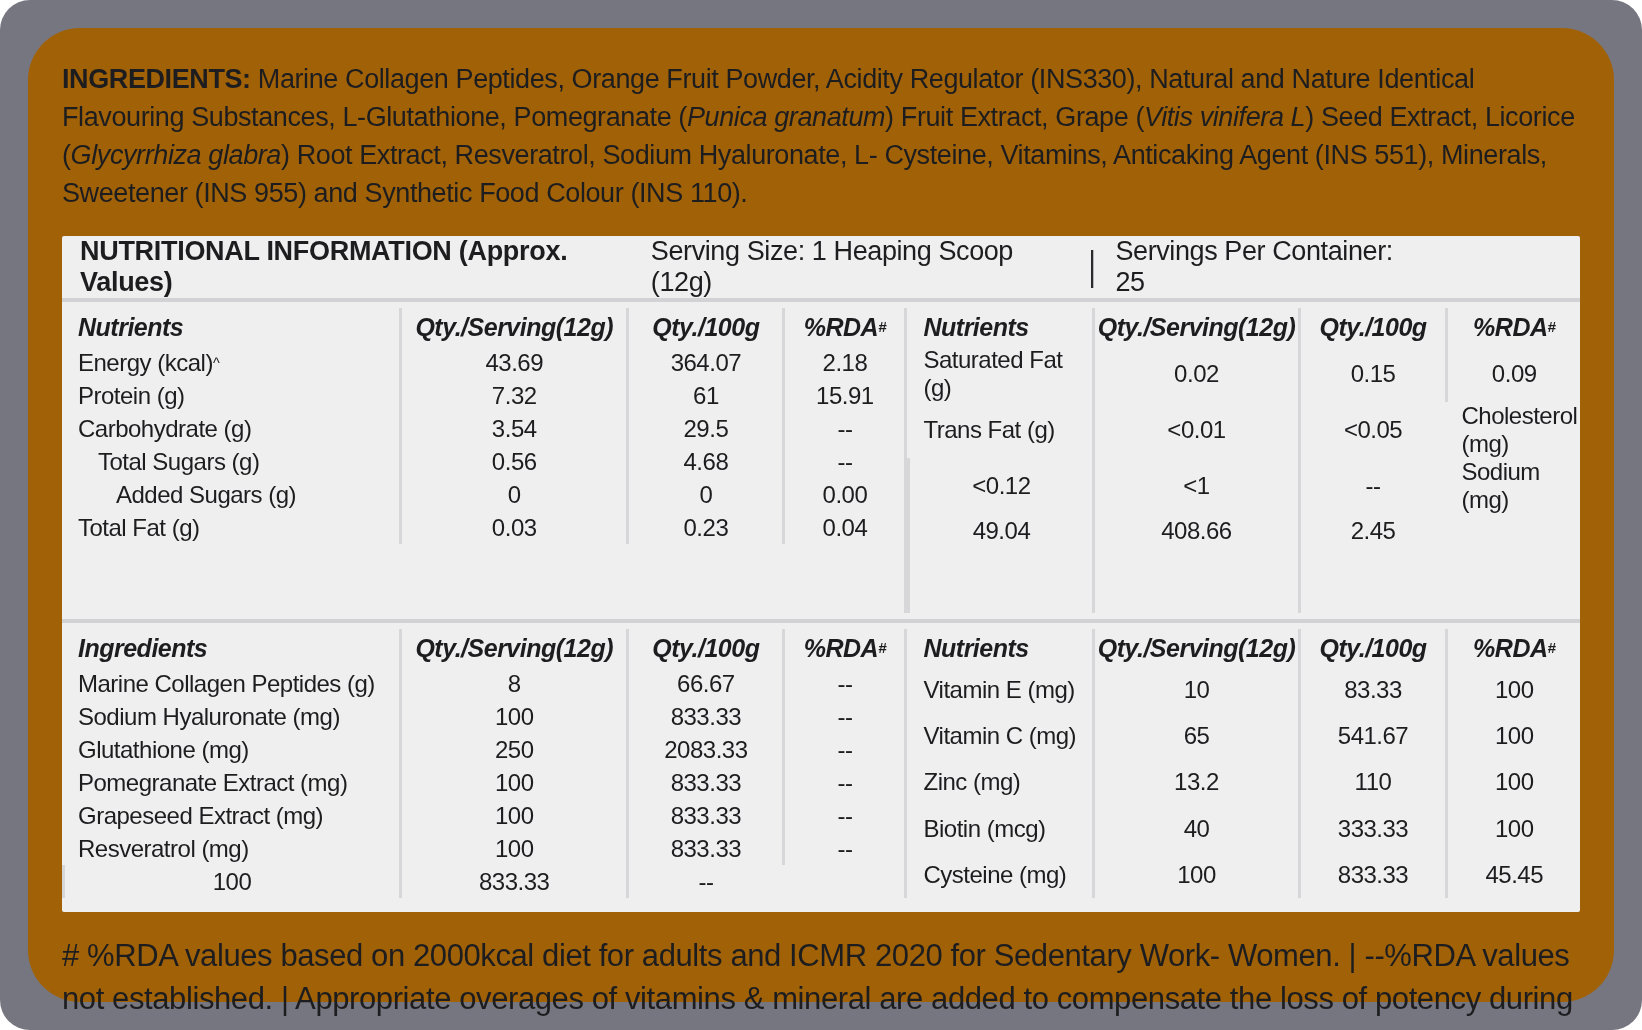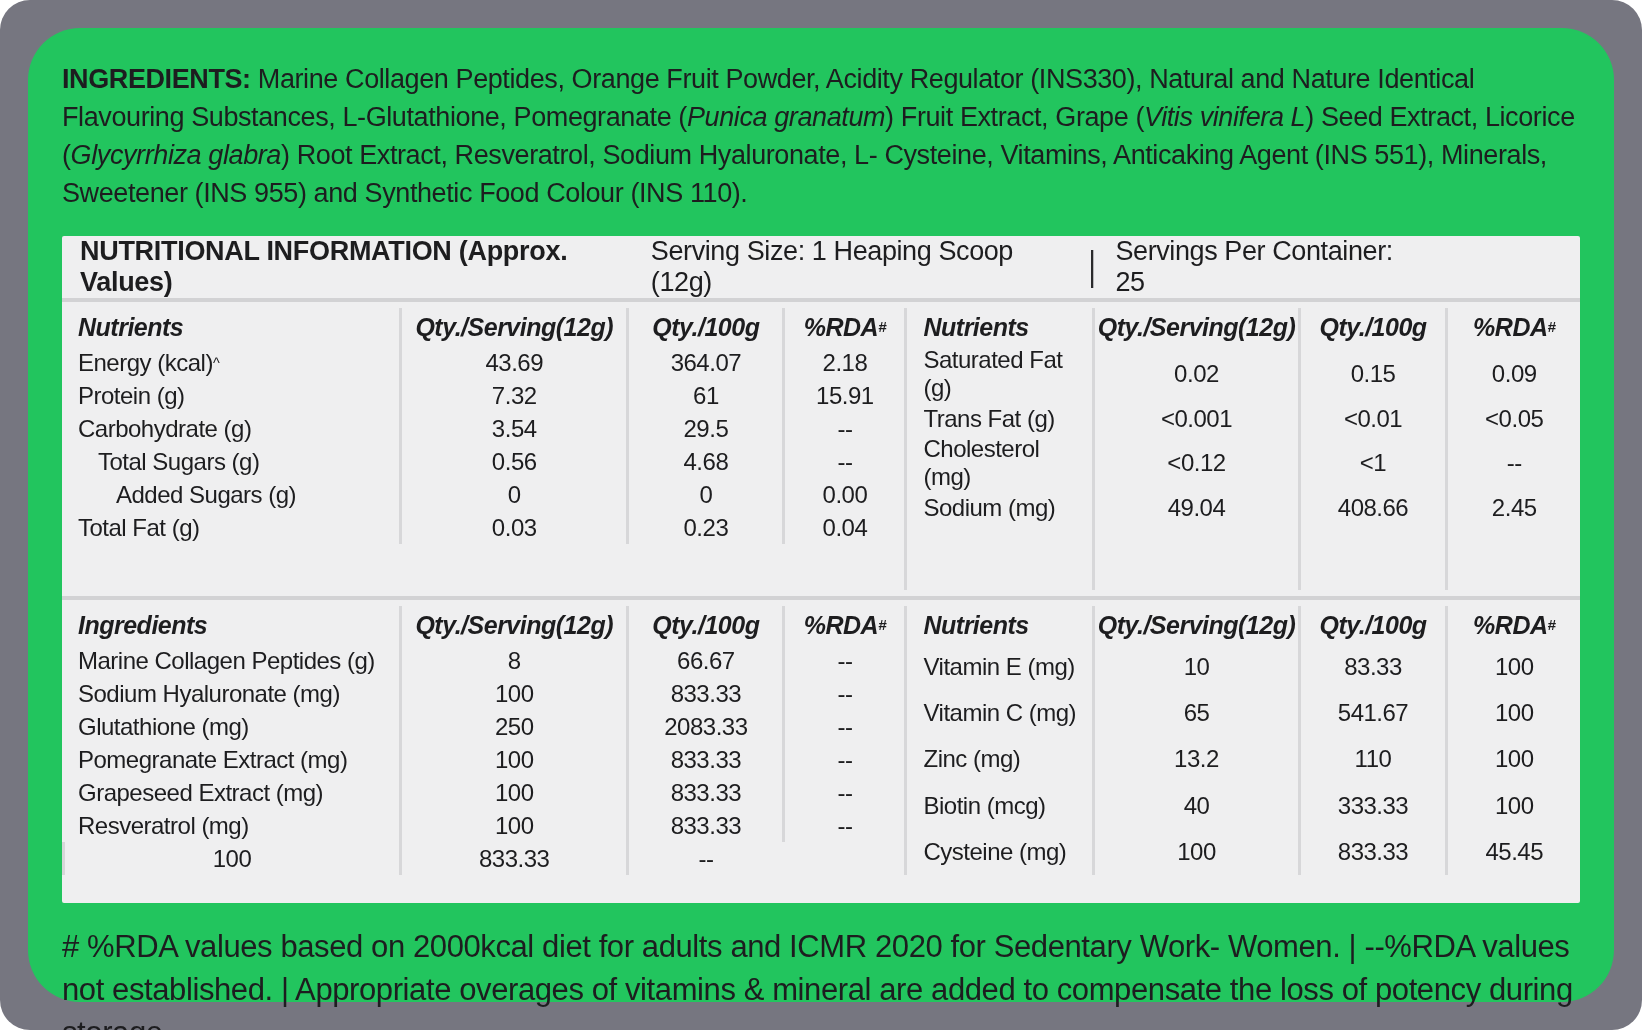--- a/index.html
+++ b/index.html
@@ -1,35 +1,35 @@
 <!DOCTYPE html>
 <html><head>
 <meta charset="utf-8">
 <style>
   html,body{margin:0;padding:0;background:#ffffff;}
   .viewport{position:relative;width:1642px;height:1030px;font-family:"Liberation Sans","DejaVu Sans",sans-serif;color:#1d1d1f;overflow:hidden;}
   .frame{position:absolute;inset:0;background:#767680;border-radius:30px;}
-  .card{position:absolute;left:28px;top:28px;right:28px;bottom:28px;background:#22c55e;border-radius:52px;padding:30px 34px 0 34px;box-sizing:border-box;}
+  .card{position:absolute;left:28px;top:28px;right:28px;bottom:28px;background:#a16207;border-radius:52px;padding:30px 34px 0 34px;box-sizing:border-box;}
 
   
   .ingredients{font-size:27px;line-height:38px;letter-spacing:-0.4px;margin:2px 0 24px 0;}
   .seg-bold{font-weight:bold;}
   .seg-italic{font-style:italic;}
 
   
   .panel{background:#efeff0;border-radius:2px;overflow:hidden;}
   .band{display:flex;align-items:center;height:62px;padding:0 160px 0 18px;border-bottom:4px solid #d2d2d4;}
   .band-title{font-weight:bold;font-size:27px;letter-spacing:-0.3px;}
   .serving-info{margin-left:auto;display:flex;align-items:center;gap:20px;font-size:27px;letter-spacing:-0.4px;}
   .vbar{display:inline-block;transform:scaleY(1.45);font-size:28px;font-weight:300;color:#2a2a2c;}
 
   
   .section{display:flex;align-items:stretch;padding:6px 0 6px 0;}
   .section.top{border-bottom:4px solid #d2d2d4;}
-  .section.bottom{padding-bottom:28px;}
+  .section.bottom{padding-bottom:14px;}
   .sub{display:grid;align-content:start;box-sizing:border-box;}
   .sub.left{width:55.5%;grid-template-columns:40% 27% 18.5% 14.5%;}
   .sub.right{width:44.5%;grid-template-columns:27.5% 30.5% 22% 20%;border-left:3px solid #d7d7d9;}
   .sub.spread{grid-template-rows:38px repeat(5,1fr);align-content:stretch;}
   .cell{min-height:33px;display:flex;align-items:center;font-size:24px;letter-spacing:-0.5px;box-sizing:border-box;}
   .cell.head{min-height:38px;font-weight:bold;font-size:25px;font-style:italic;}
   .cell.name-col{justify-content:flex-start;padding-left:16px;text-align:left;}
   .cell.num{justify-content:center;text-align:center;}
   .cell.bl{border-left:3px solid #d7d7d9;}
   .cell.ind1{padding-left:36px;}
@@ -98,21 +98,20 @@
               <div class="cell head num bl">Qty./100g</div>
               <div class="cell head num bl">
                 <span>%RDA</span>
                 <sup>#</sup>
               </div>
               <div class="cell name-col ind0">Saturated Fat (g)</div>
               <div class="cell num bl">0.02</div>
               <div class="cell num bl">0.15</div>
               <div class="cell num bl">0.09</div>
               <div class="cell name-col ind0">Trans Fat (g)</div>
-              <div class="cell num bl">&lt;0.001</div>
               <div class="cell num bl">&lt;0.01</div>
               <div class="cell num bl">&lt;0.05</div>
               <div class="cell name-col ind0">Cholesterol (mg)</div>
               <div class="cell num bl">&lt;0.12</div>
               <div class="cell num bl">&lt;1</div>
               <div class="cell num bl">--</div>
               <div class="cell name-col ind0">Sodium (mg)</div>
               <div class="cell num bl">49.04</div>
               <div class="cell num bl">408.66</div>
               <div class="cell num bl">2.45</div>

